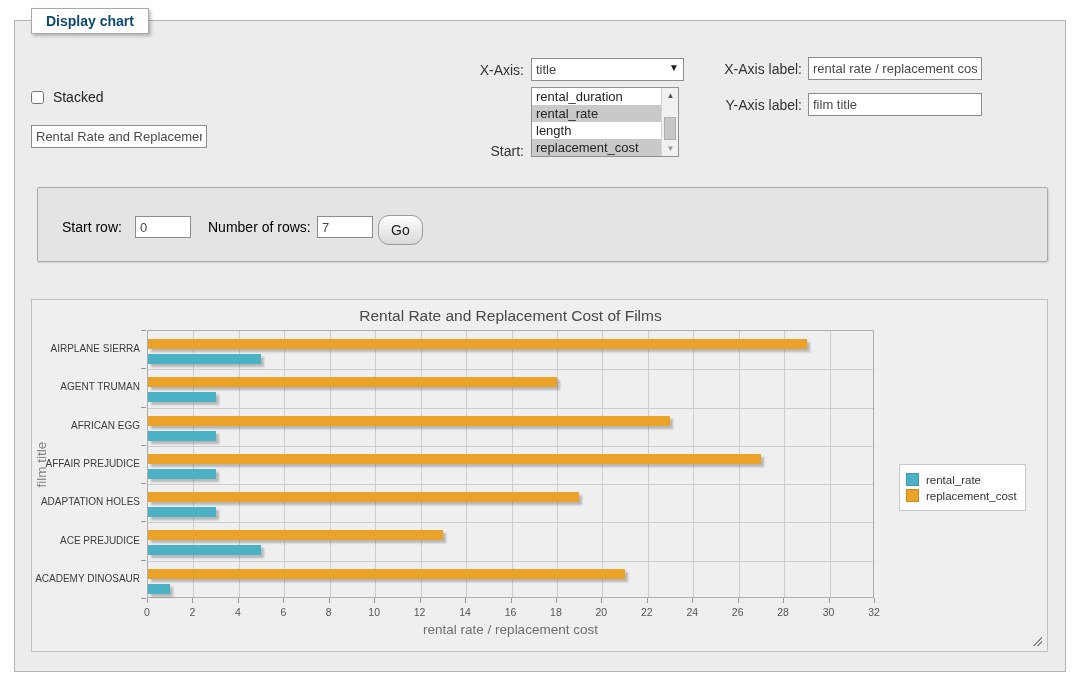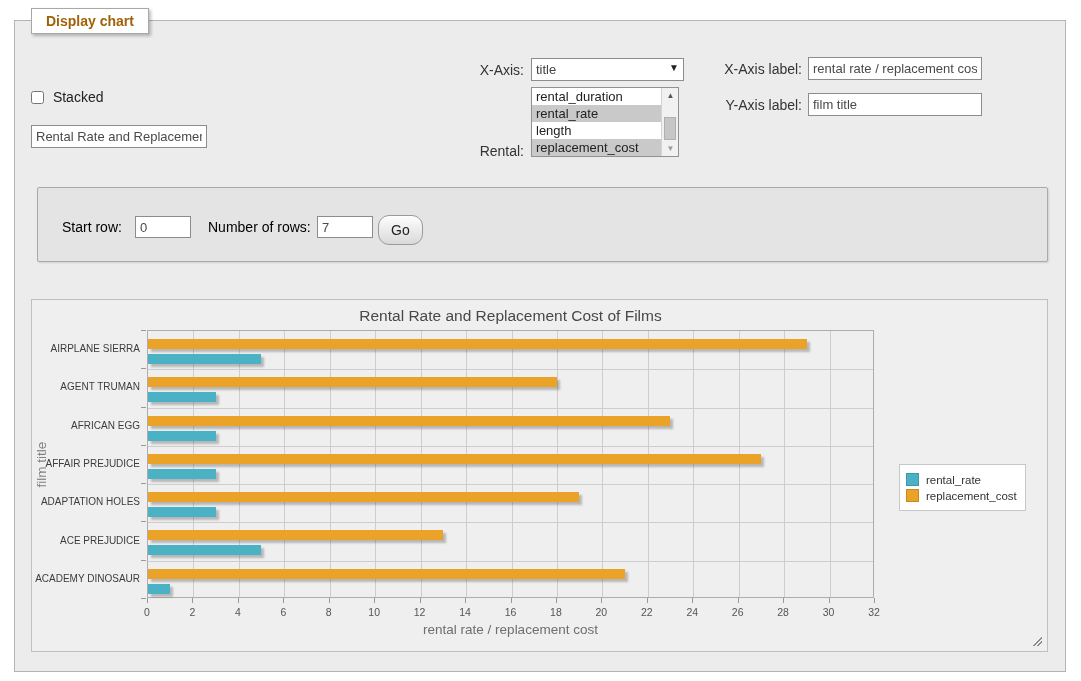--- a/index.html
+++ b/index.html
@@ -3,21 +3,21 @@
 <meta charset="utf-8">
 <style>
   * { margin:0; padding:0; box-sizing:border-box; }
   body { background:#fff; font-family:"Liberation Sans", sans-serif; }
   .page { position:relative; width:1081px; height:681px; background:#fff; overflow:hidden; }
 
   .fieldset { position:absolute; left:14px; top:20px; width:1052px; height:652px;
               background:#ececec; border:1px solid #b4b4b4; }
   .legend-box { position:absolute; left:16px; top:-13px; background:#fff; border:1px solid #a8a8a8;
                 box-shadow:2px 2px 3px rgba(0,0,0,0.25); padding:4px 14px; font-size:14px;
-                font-weight:bold; color:#a16207; z-index:5; }
+                font-weight:bold; color:#0c4a6e; z-index:5; }
 
   .ctl-label { position:absolute; font-size:14px; color:#333; text-align:right; }
   .radio-row { position:absolute; left:16px; top:36px; font-size:14px; color:#222; }
   .radio-row label { margin-right:10px; }
   .radio-row input { vertical-align:-2px; margin-right:3px; }
   .stacked-row { position:absolute; left:16px; top:68px; font-size:14px; color:#222; }
   .stacked-row input { vertical-align:-2px; margin-right:5px; }
 
   input[type=text] { border:1px solid #8c8c8c; background:#fff; color:#4a4a4a;
                      font-size:13px; font-family:"Liberation Sans", sans-serif; padding:2px 4px; }
@@ -98,21 +98,21 @@
     </div>
 
     <input type="text" class="title-input" value="Rental Rate and Replacement Cost of Films" style="">
 
     <div class="ctl-label" style="left:380px; top:41px; width:129px;">X-Axis:</div>
     <div class="select-wrap">
       <select id="xaxis-select"><option>title</option></select>
       <span class="select-arrow">▼</span>
     </div>
 
-    <div class="ctl-label" style="left:380px; top:122px; width:129px;">Rental:</div>
+    <div class="ctl-label" style="left:380px; top:122px; width:129px;">Start:</div>
     <div class="listbox">
       <div class="items" id="series-items">
           <div class="lb-item">rental_duration</div>
           <div class="lb-item sel">rental_rate</div>
           <div class="lb-item">length</div>
           <div class="lb-item sel">replacement_cost</div>
         </div>
       <div class="lb-scroll">
         <div class="lb-arrow up">▲</div>
         <div class="lb-thumb"></div>

